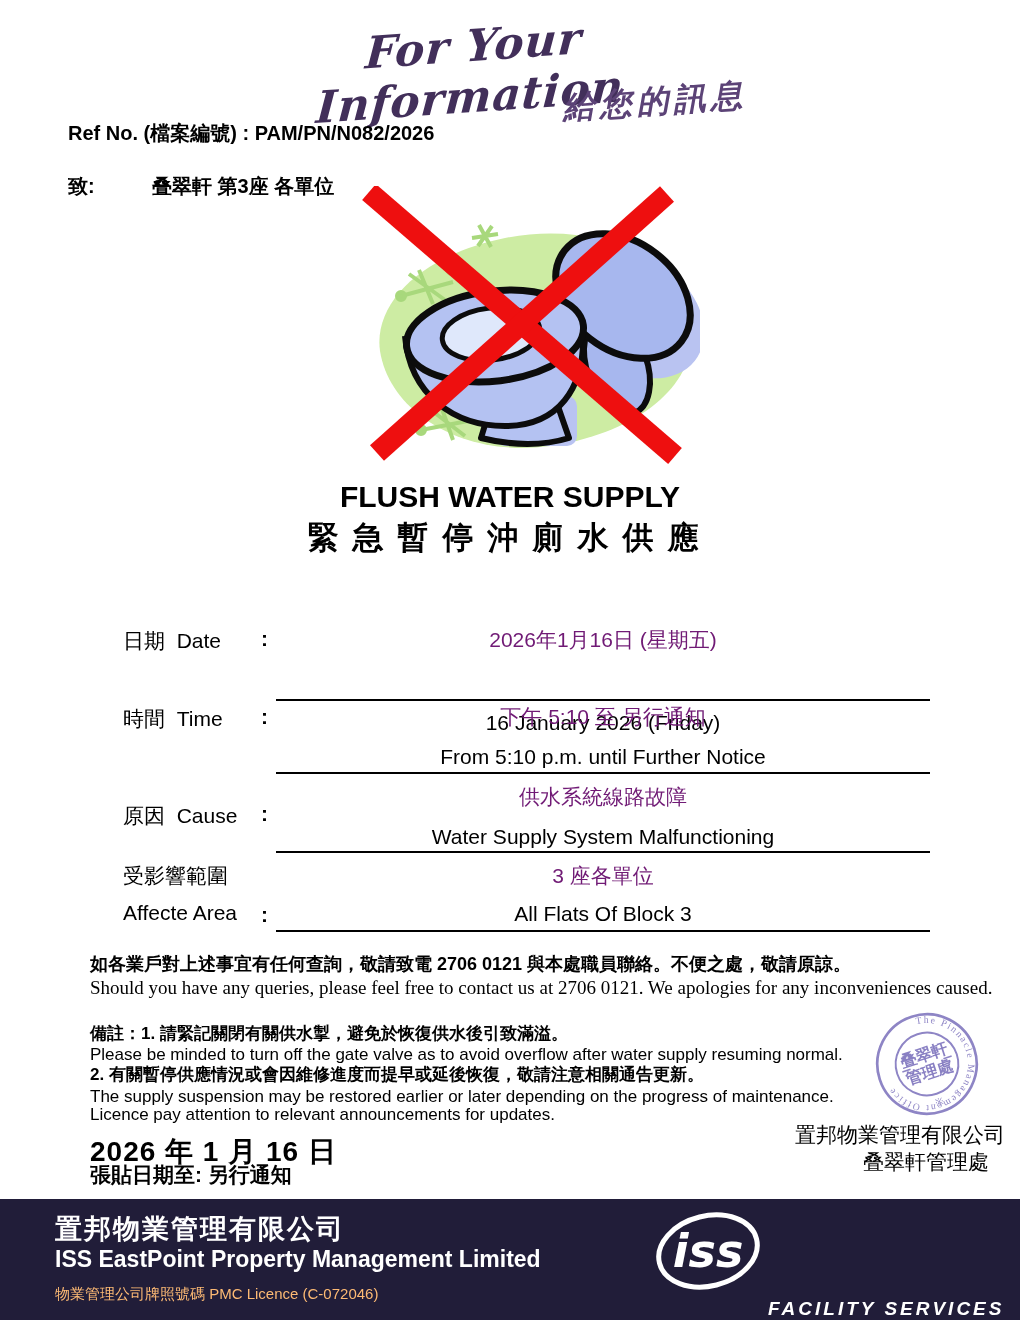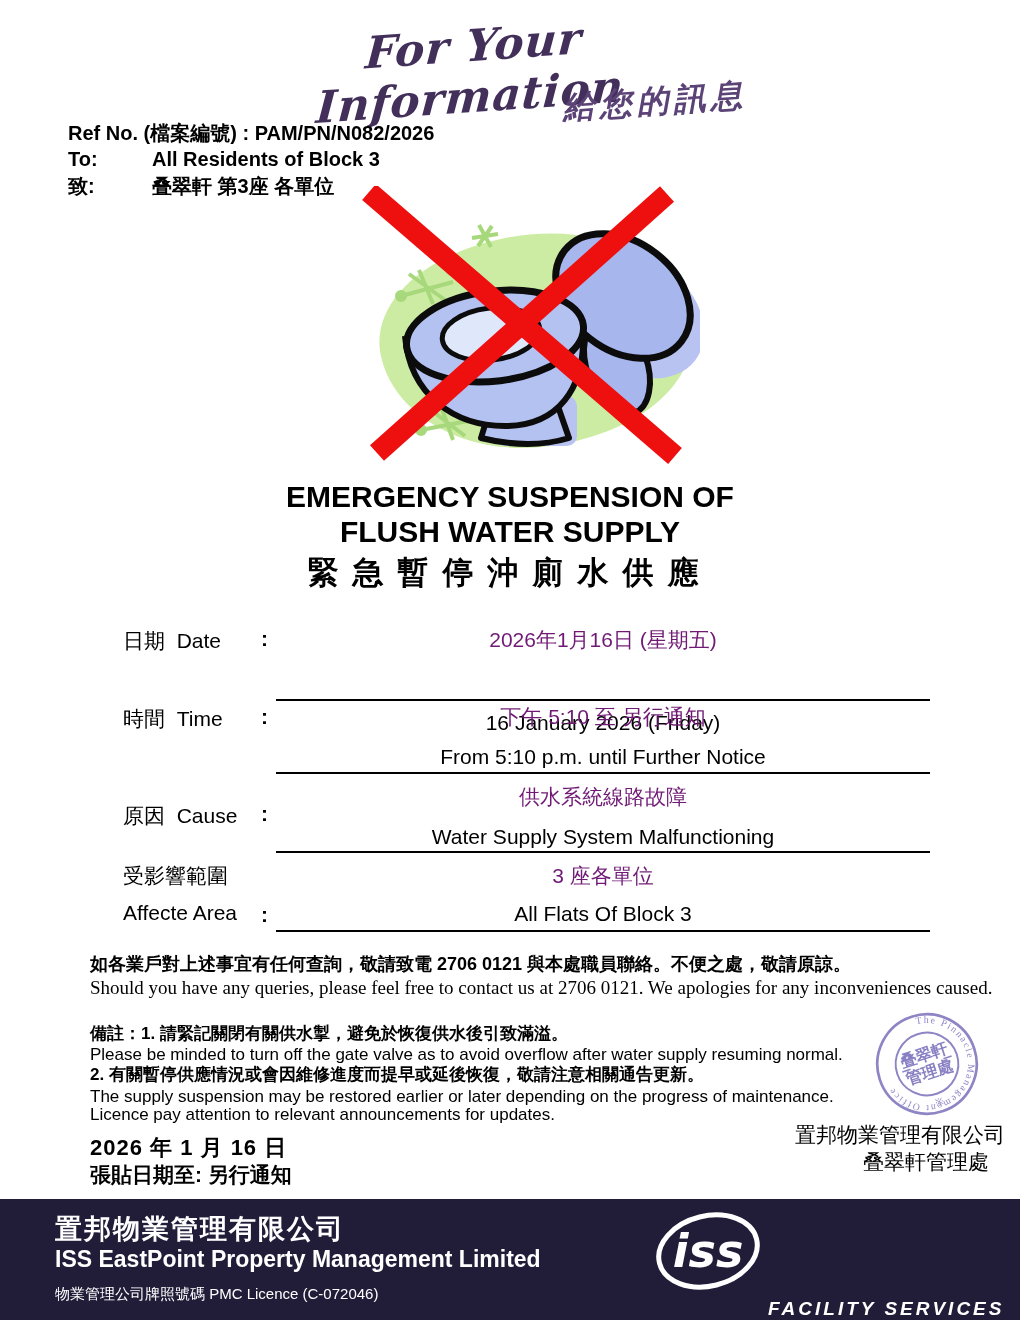--- a/index.html
+++ b/index.html
@@ -31,50 +31,47 @@
   .dval{left:275px;width:656px;text-align:center;font-size:21px;}
   .dval.zh{color:#701a75;}
   .dline{left:276px;width:654px;height:2px;background:#000;}
 
   .contact-zh{left:90px;top:952px;font-size:18px;font-weight:700;}
   .contact-en{left:90px;top:977px;font-size:19px;font-family:"Liberation Serif",serif;}
 
   .note{left:90px;width:860px;font-size:17px;line-height:21px;}
   .note.b{font-weight:700;}
 
-  .sign-date{left:90px;top:1133px;font-size:22px;font-weight:700;letter-spacing:1px;}
+  .sign-date{left:90px;top:1133px;font-size:28px;font-weight:700;letter-spacing:1px;}
   .sign-post{left:90px;top:1161px;font-size:21px;font-weight:700;}
 
   .company-right{left:600px;top:1122px;width:405px;text-align:right;
     font-size:21px;font-family:"Liberation Serif",serif;line-height:27px;}
   .company-right .office{padding-right:16px;}
 
   .stamp-wrap{left:873px;top:1010px;width:108px;height:108px;transform:rotate(-18deg);opacity:.9;}
 
   
   .footer{left:0;top:1199px;width:1020px;height:121px;background:#211d39;}
   .f-zh{left:55px;top:12px;font-size:27px;font-weight:700;color:#fff;letter-spacing:2px;}
   .f-en{left:55px;top:47px;font-size:23px;font-weight:700;color:#fff;}
-  .f-lic{left:55px;top:86px;font-size:15px;color:#ffffff;}
+  .f-lic{left:55px;top:86px;font-size:15px;color:#fdba74;}
   .f-logo{left:650px;top:6px;width:120px;height:92px;}
   .f-svc{left:768px;top:55px;font-size:19px;font-weight:700;font-style:italic;
     color:#fff;letter-spacing:3px;margin-top:44px;}
 </style>
 </head>
 <body>
 
 <div class="page">
 
   <div class="abs fyi-script">For Your Information</div>
   <div class="abs fyi-zh">給您的訊息</div>
 
   <div class="abs ref-line">Ref No. (檔案編號) : PAM/PN/N082/2026</div>
-  <div class="abs to-row" style="top:148px;">
-    <span class="lbl">To:</span><span>All Residents of Block 3</span>
-  </div>
   <div class="abs to-row" style="top:173px;">
     <span class="lbl">致:</span><span>叠翠軒 第3座 各單位</span>
   </div>
 
   <svg class="abs" style="left:355px;top:186px;" width="345" height="285" viewBox="0 0 345 285">
 
     <path d="M 25 165 C 18 115, 70 68, 150 52 C 240 34, 325 70, 336 140 C 344 200, 280 248, 195 260 C 110 272, 35 228, 25 165 Z" fill="#cdeca3"></path>
 
     <g stroke="#a8d87c" stroke-width="4" fill="none">
       <g transform="translate(130,50)">
@@ -112,21 +109,20 @@
     <ellipse cx="140" cy="150" rx="89" ry="45" transform="rotate(-7 140 150)" fill="#b4c2f2" stroke="#0c0c0c" stroke-width="7"></ellipse>
     <ellipse cx="136" cy="148" rx="49" ry="26" transform="rotate(-7 136 148)" fill="#dfe8fb" stroke="#0c0c0c" stroke-width="5"></ellipse>
 
     <g stroke="#ee0f0f" stroke-width="21">
       <line x1="14" y1="6" x2="320" y2="270"></line>
       <line x1="312" y1="8" x2="22" y2="267"></line>
     </g>
   </svg>
 
   <div class="abs title-block">
-    <div class="title-l1">EMERGENCY SUSPENSION OF</div>
     <div class="title-l2">FLUSH WATER SUPPLY</div>
     <div class="title-l3">緊急暫停沖廁水供應</div>
   </div>
 
   <div class="abs dlabel" style="top:627px;">
     <span>日期</span>&nbsp;
     <span>Date</span>
   </div>
   <div class="abs dcolon" style="top:627px;">:</div>
   <div class="abs dval zh" style="top:626px;">2026年1月16日 (星期五)</div>

